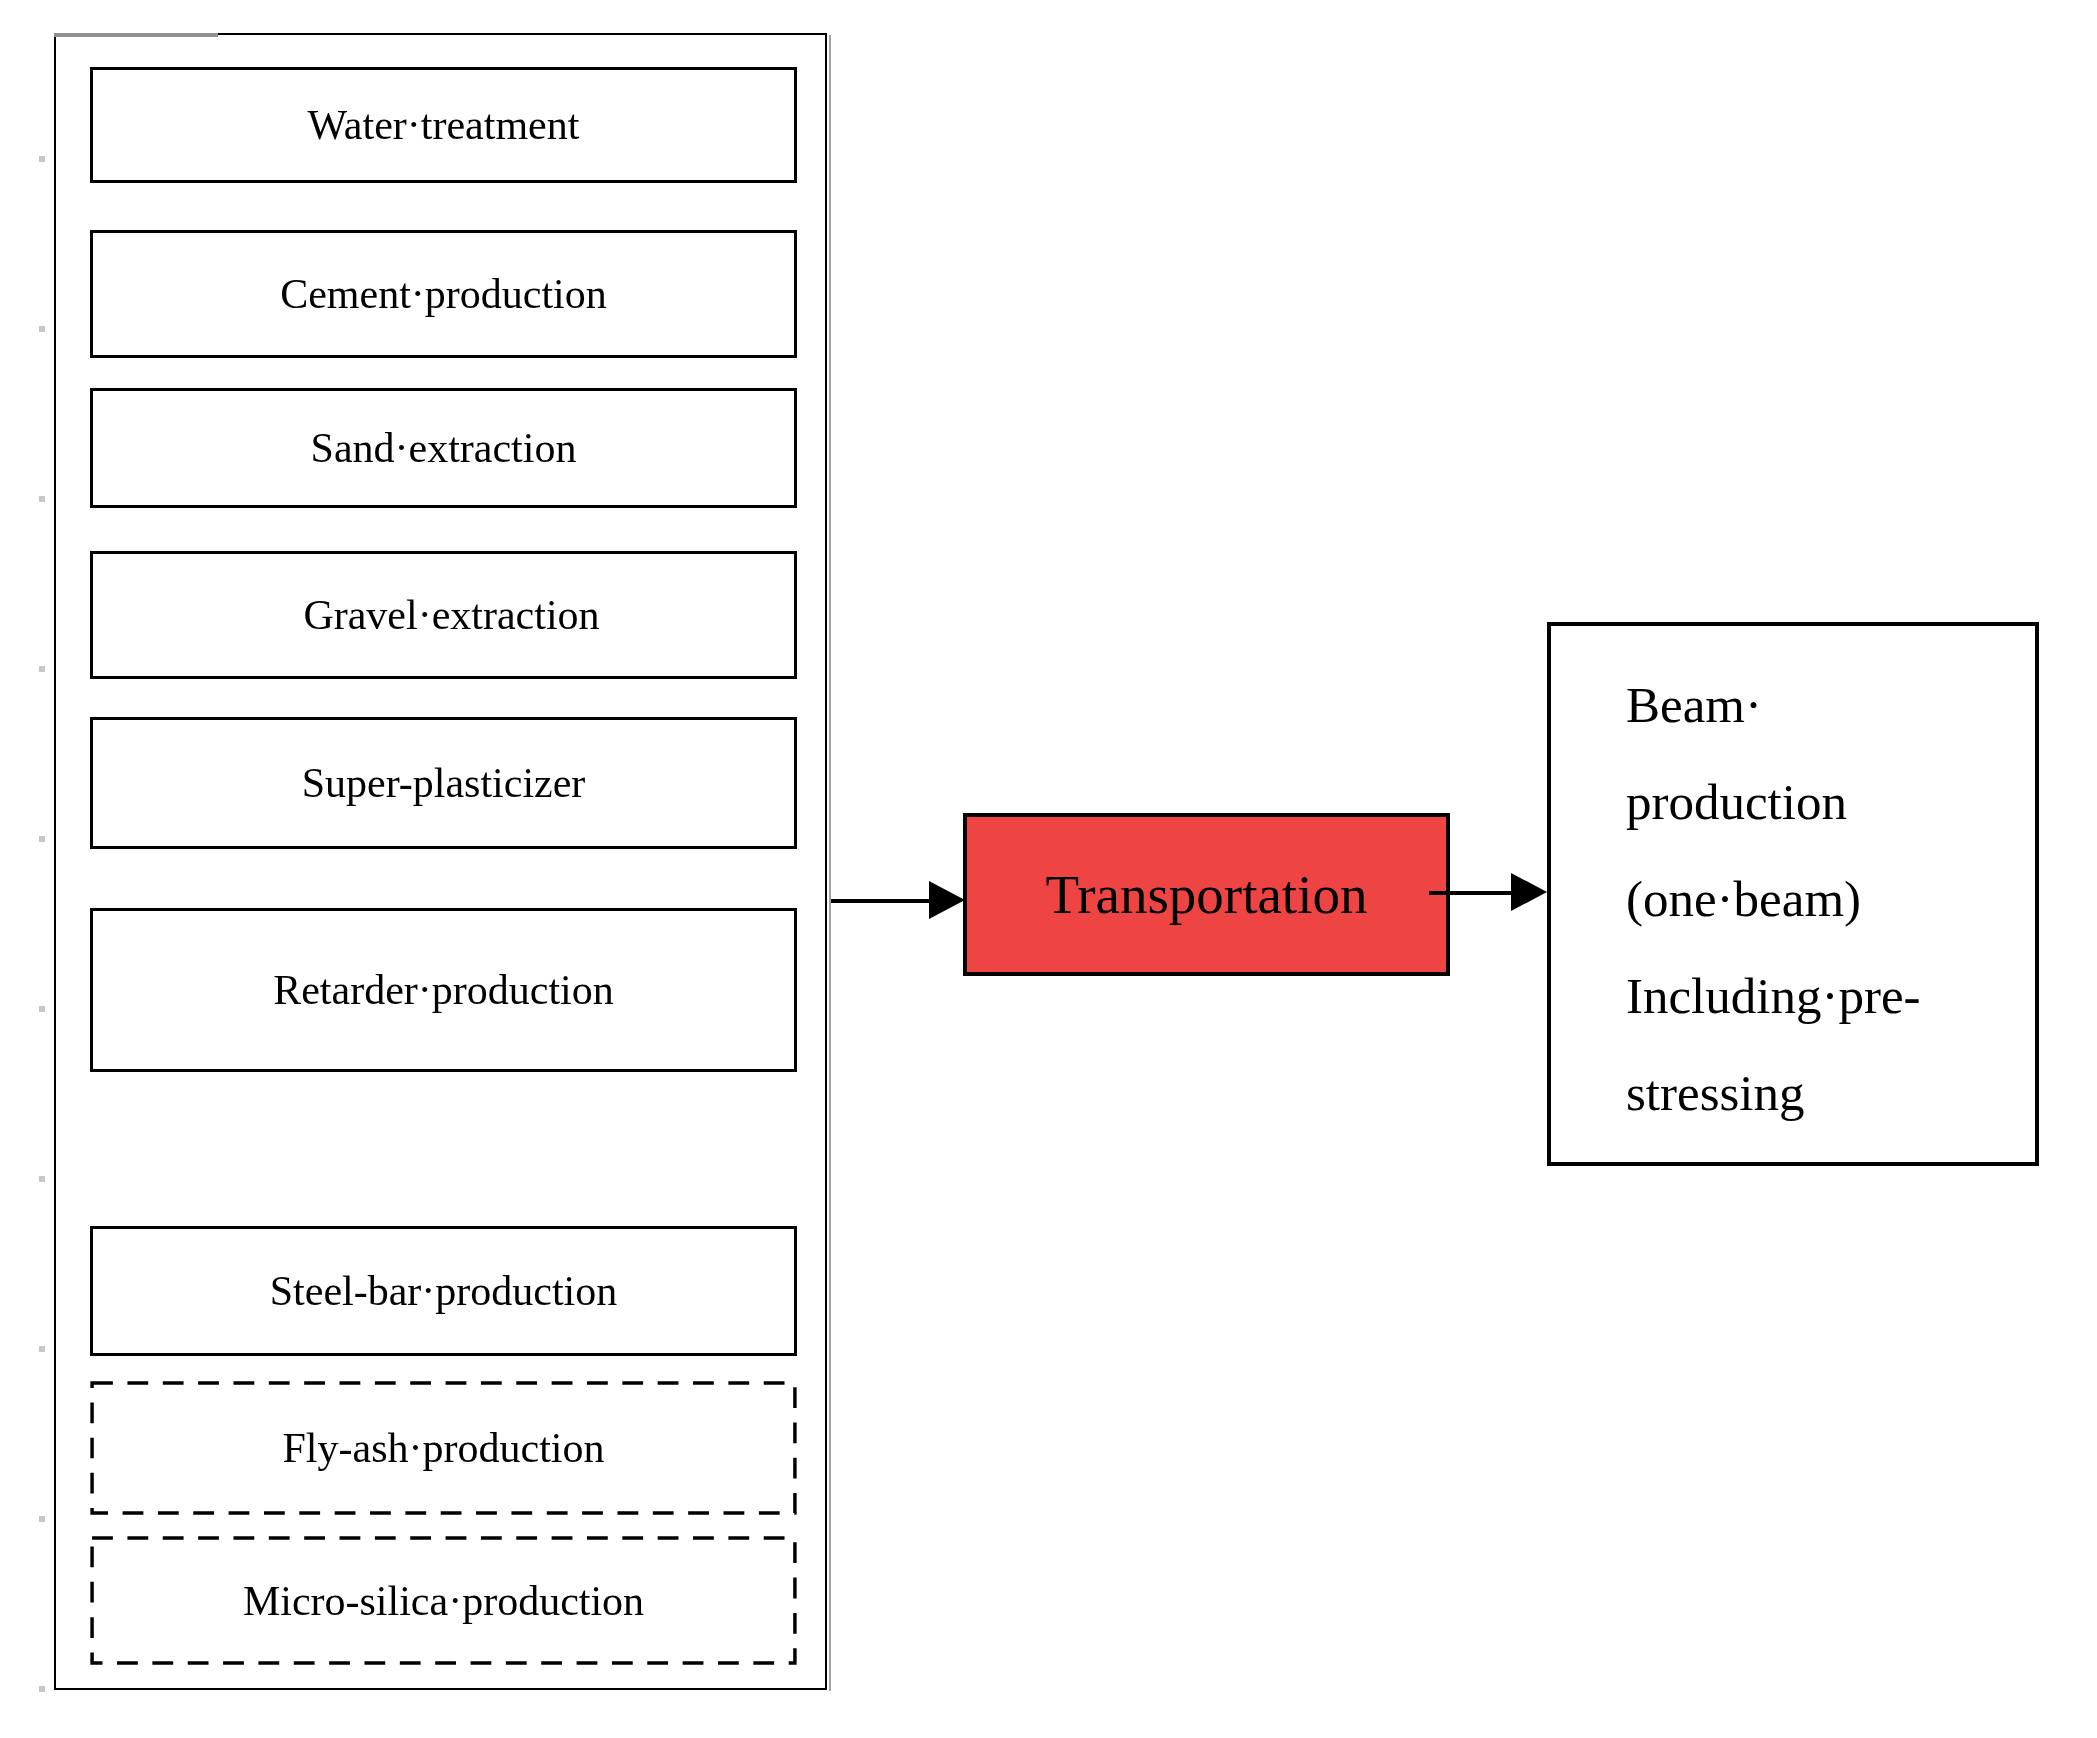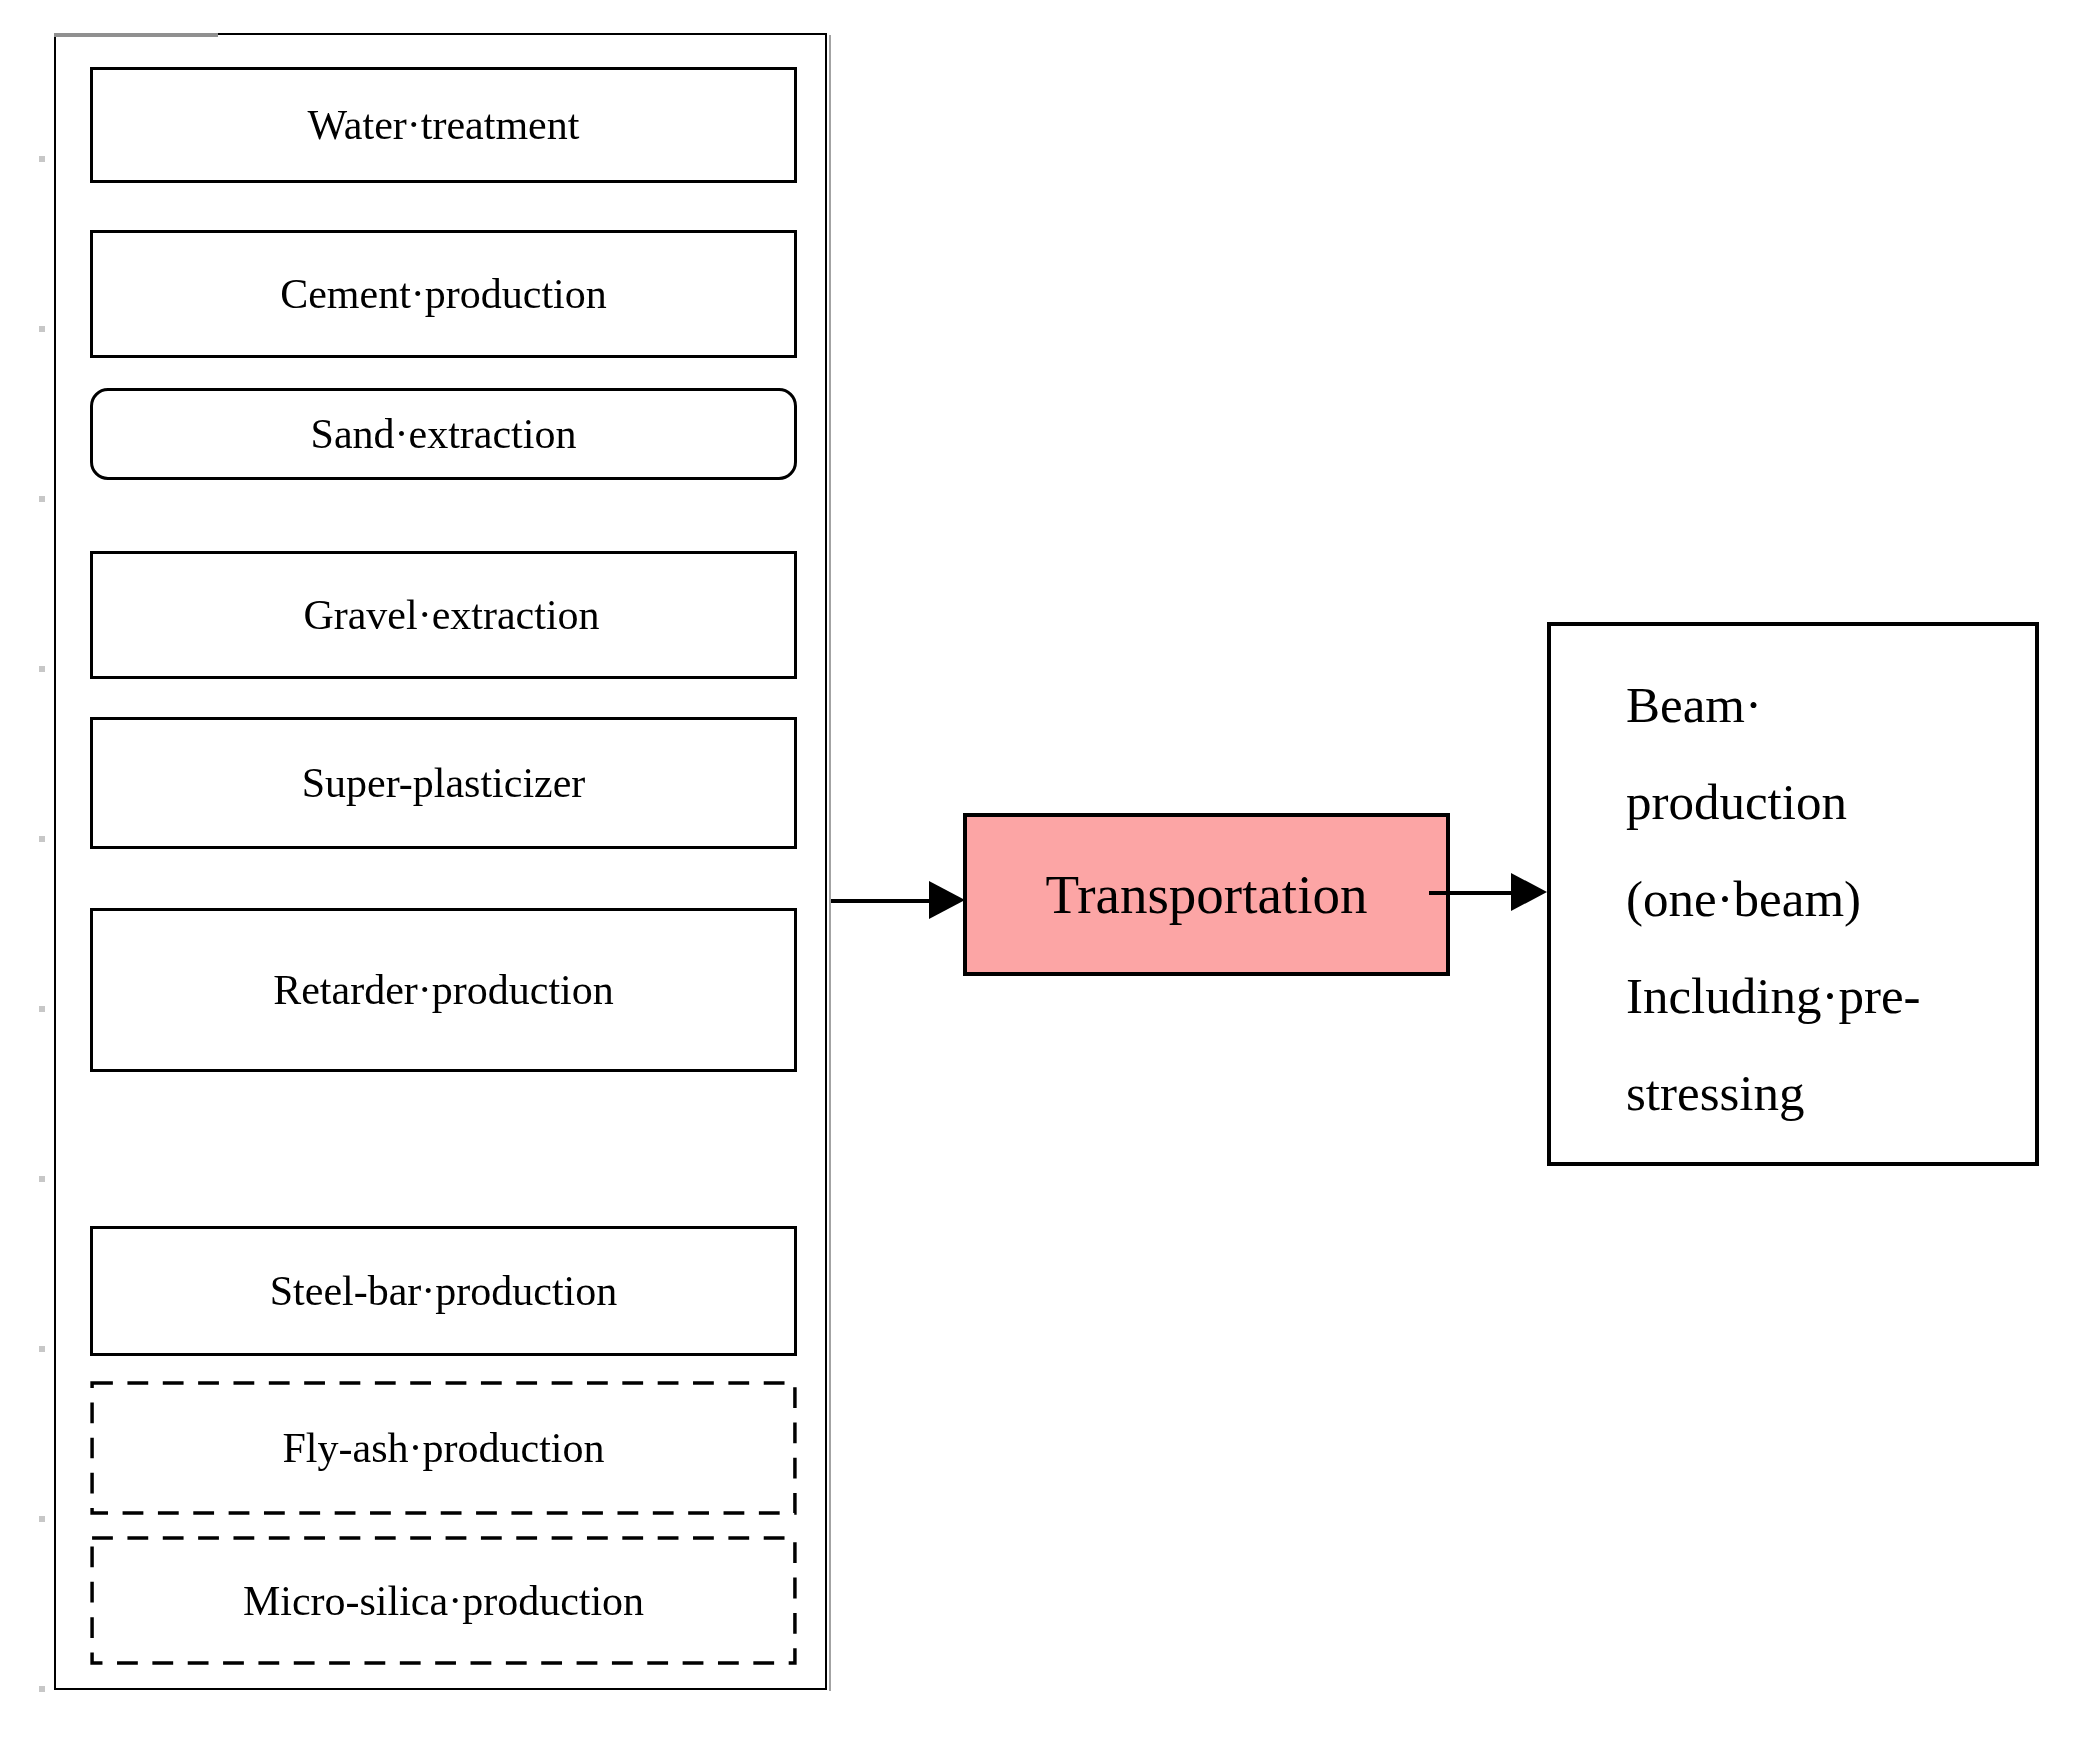--- a/index.html
+++ b/index.html
@@ -32,21 +32,21 @@
     font-size:42px;line-height:1;white-space:nowrap;
     background:#fff;
   }
   .mat-box.solid{border:3.5px solid #000;}
   .mat-box.dashed{border:none;}
   .dash-svg{position:absolute;left:0;top:0;}
   .mat-label{position:relative;z-index:2;}
   
   .transport-box{
     position:absolute;left:963px;top:813px;width:487px;height:163px;
-    border:4.2px solid #000;box-sizing:border-box;background:#fca5a5;
+    border:4.2px solid #000;box-sizing:border-box;background:#ef4444;
     display:flex;align-items:center;justify-content:center;
     font-size:55px;white-space:nowrap;
   }
   
   .beam-box{
     position:absolute;left:1547px;top:622px;width:492px;height:544px;
     border:4.2px solid #000;box-sizing:border-box;background:#fff;
     padding:31px 38px 0 47px;
     font-size:51px;line-height:97px;
   }
@@ -71,21 +71,21 @@
 
   <div class="outer-box"></div>
   <div class="top-gray-seg"></div>
 
   <div class="mat-box solid" style="top:67px;height:116px;">
     <span class="mat-label">Water·treatment</span>
   </div>
   <div class="mat-box solid" style="top:230px;height:128px;">
     <span class="mat-label">Cement·production</span>
   </div>
-  <div class="mat-box solid" style="top:388px;height:92px;border-radius:18px;">
+  <div class="mat-box solid" style="top:388px;height:120px;">
     <span class="mat-label">Sand·extraction</span>
   </div>
   <div class="mat-box solid" style="top:551px;height:128px;padding-left:16px;">
     <span class="mat-label">Gravel·extraction</span>
   </div>
   <div class="mat-box solid" style="top:717px;height:132px;">
     <span class="mat-label">Super-plasticizer</span>
   </div>
   <div class="mat-box solid" style="top:908px;height:164px;">
     <span class="mat-label">Retarder·production</span>

